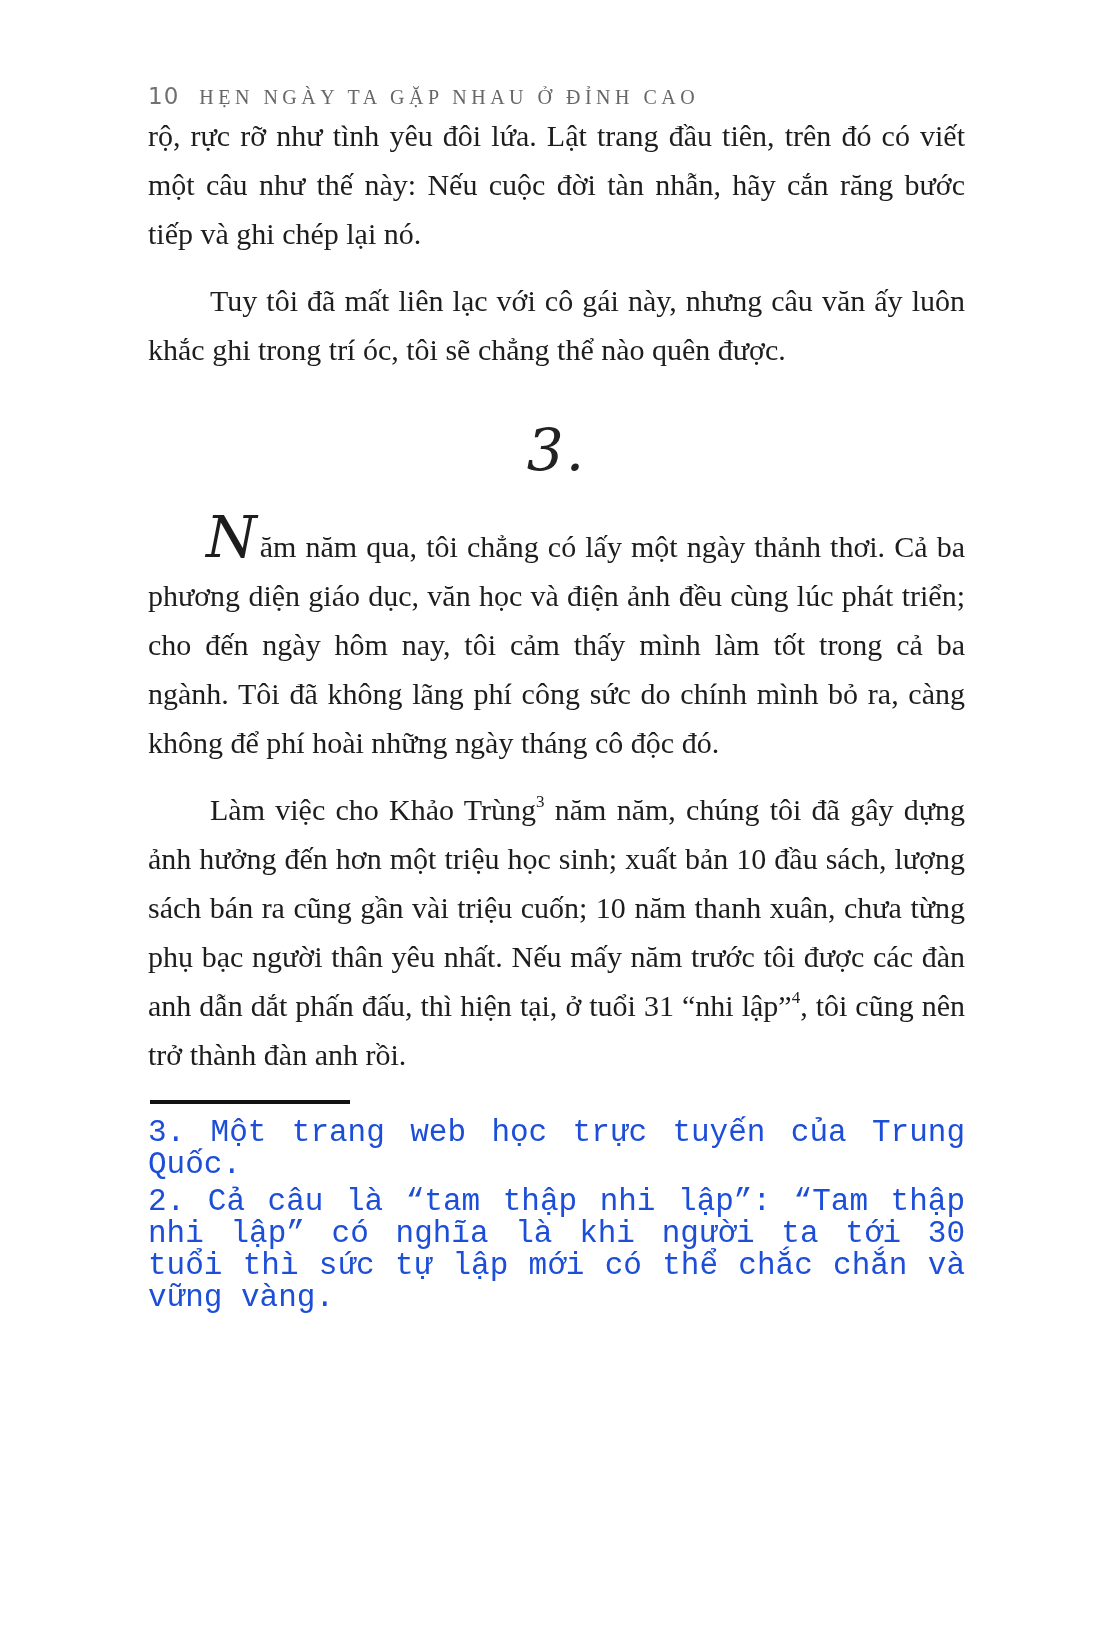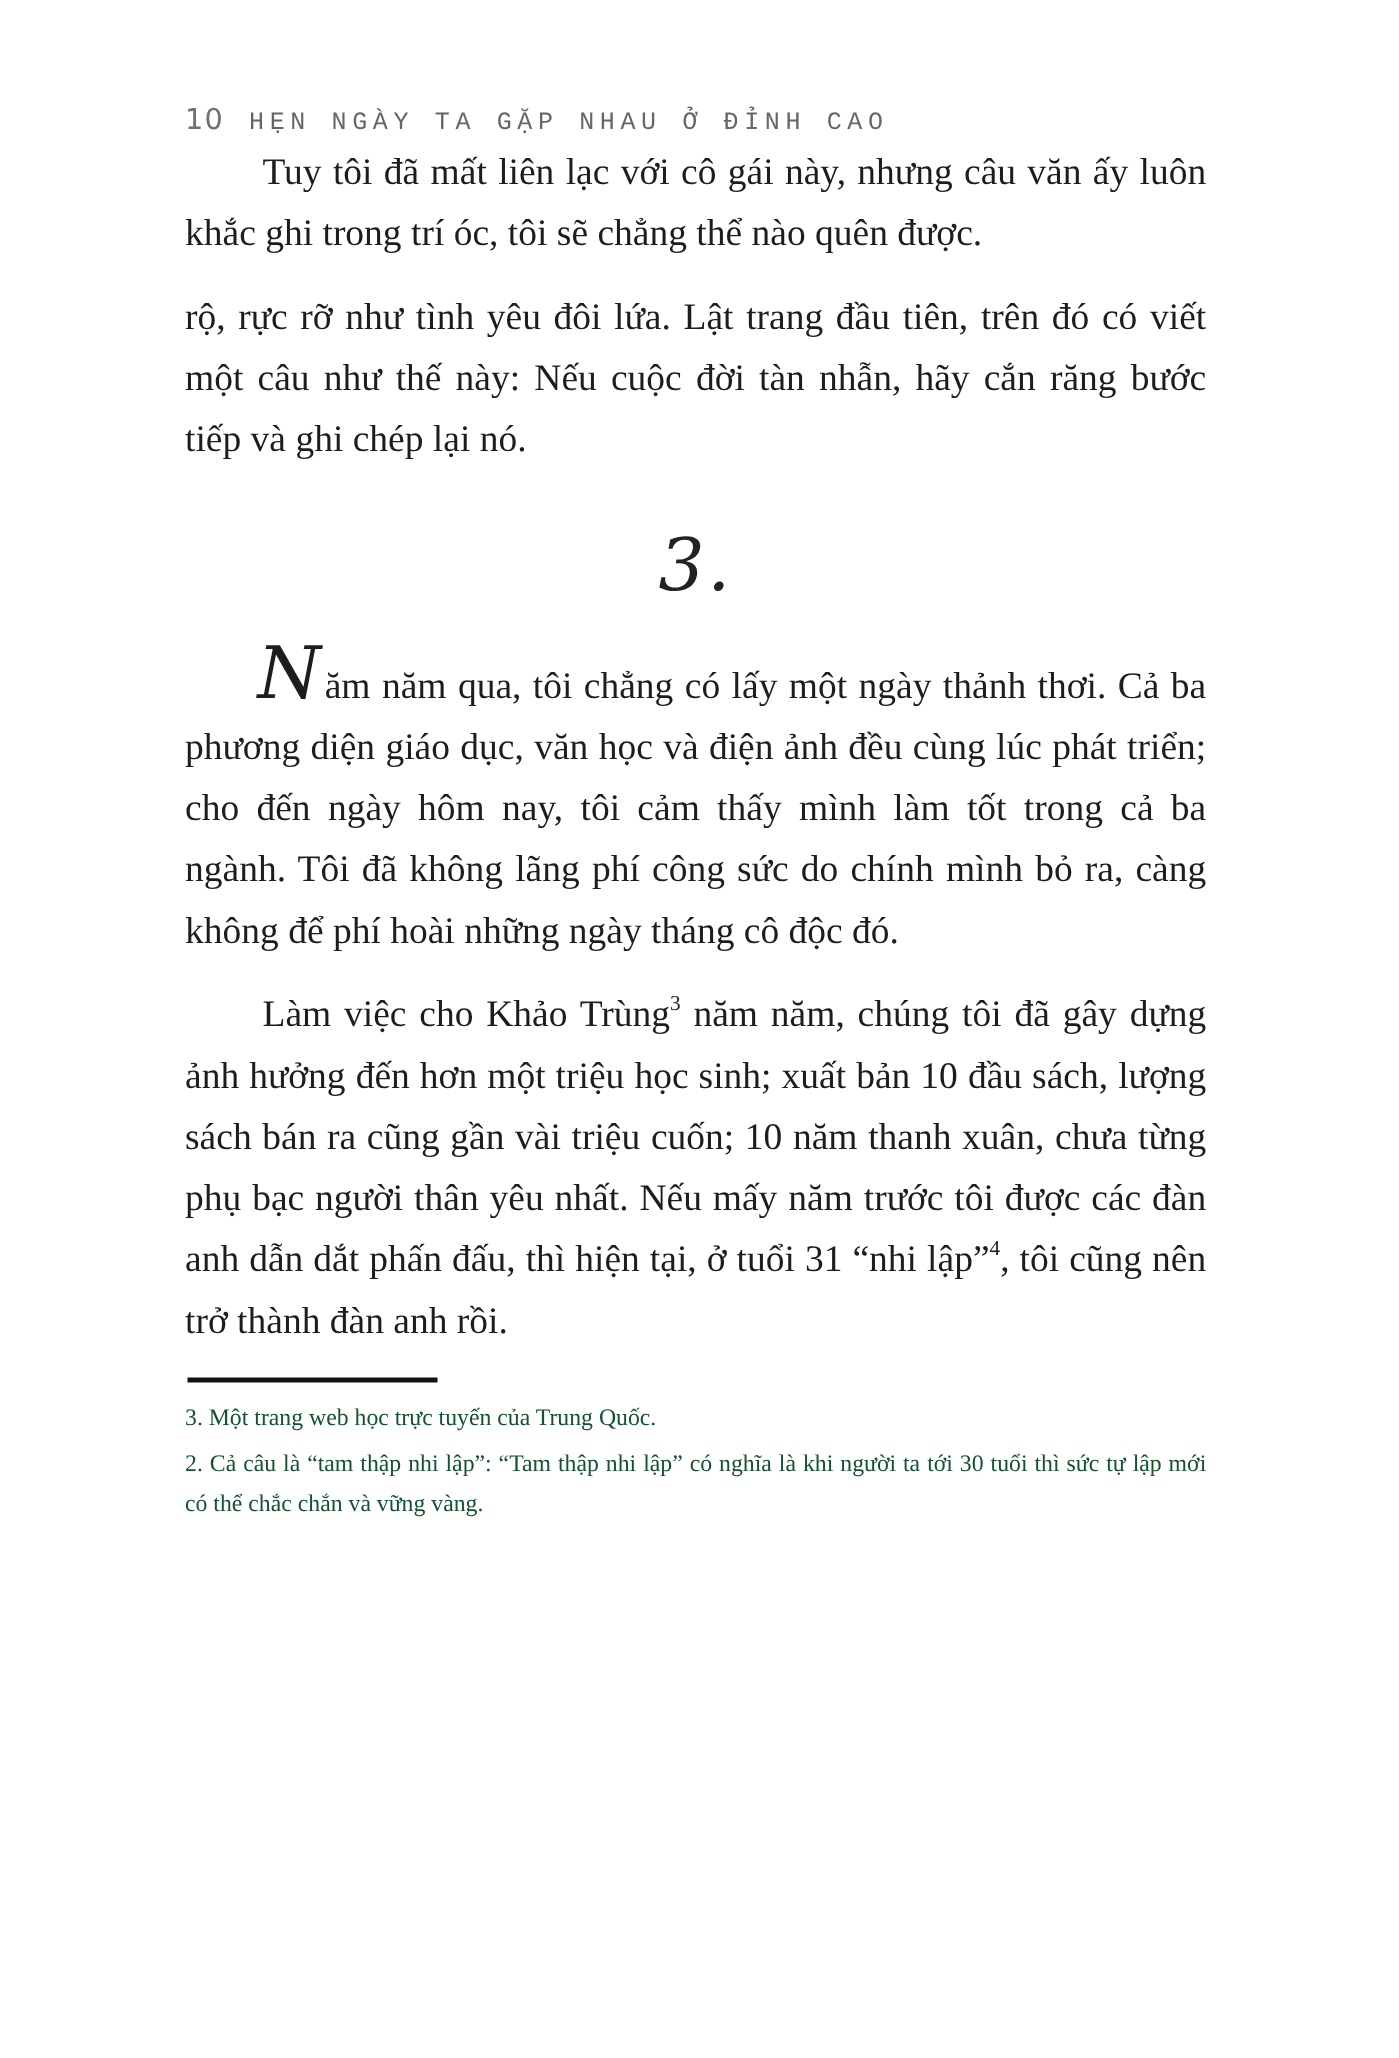--- a/index.html
+++ b/index.html
@@ -27,21 +27,21 @@
     white-space: nowrap;
   }
   .pagenum {
     font-family: "DejaVu Sans", "Liberation Sans", sans-serif;
     font-size: 23px;
     color: #6f7073;
     letter-spacing: 1px;
     margin-right: 20px;
   }
   .runtitle {
-    font-family: Liberation Mono, monospace;
+    font-family: Liberation Serif, serif;
     font-size: 20px;
     letter-spacing: 4.5px;
     color: #66666a;
   }
   
   .body-text p.para {
     font-size: 30px;
     line-height: 49px;
     text-align: justify;
     text-justify: inter-word;
@@ -81,43 +81,44 @@
   .footnotes {
     margin-top: 21px;
   }
   .fn-rule {
     width: 200px;
     height: 4px;
     background: #121212;
     margin: 0 0 13px 2px;
   }
   .footnotes p.fn {
-    font-size: 19px;
+    font-size: 31px;
     line-height: 32px;
     text-align: justify;
     text-justify: inter-word;
     margin: 0 0 5px 0;
-    color: #14532d;
+    color: #1d4ed8;
+    font-family: Liberation Mono, monospace;
   }
 </style>
 </head>
 <body>
 
 <div class="page">
 
   <header class="running-head">
     <span class="pagenum">10</span>
     <span class="runtitle">HẸN NGÀY TA GẶP NHAU Ở ĐỈNH CAO</span>
   </header>
 
   <main class="body-text">
 
+    <p class="para first">rộ, rực rỡ như tình yêu đôi lứa. Lật trang đầu tiên, trên đó có viết một câu như thế này: Nếu cuộc đời tàn nhẫn, hãy cắn răng bước tiếp và ghi chép lại nó.</p>
+
     <p class="para indent">Tuy tôi đã mất liên lạc với cô gái này, nhưng câu văn ấy luôn khắc ghi trong trí óc, tôi sẽ chẳng thể nào quên được.</p>
-
-    <p class="para first">rộ, rực rỡ như tình yêu đôi lứa. Lật trang đầu tiên, trên đó có viết một câu như thế này: Nếu cuộc đời tàn nhẫn, hãy cắn răng bước tiếp và ghi chép lại nó.</p>
 
     <div class="section-number">3.</div>
 
     <p class="para"><span class="script-initial">N</span><span>ăm năm qua, tôi chẳng có lấy một ngày thảnh thơi. Cả ba phương diện giáo dục, văn học và điện ảnh đều cùng lúc phát triển; cho đến ngày hôm nay, tôi cảm thấy mình làm tốt trong cả ba ngành. Tôi đã không lãng phí công sức do chính mình bỏ ra, càng không để phí hoài những ngày tháng cô độc đó.</span></p>
 
     <p class="para indent"><span>Làm việc cho Khảo Trùng</span><sup class="fn-ref">3</sup><span> năm năm, chúng tôi đã gây dựng ảnh hưởng đến hơn một triệu học sinh; xuất bản 10 đầu sách, lượng sách bán ra cũng gần vài triệu cuốn; 10 năm thanh xuân, chưa từng phụ bạc người thân yêu nhất. Nếu mấy năm trước tôi được các đàn anh dẫn dắt phấn đấu, thì hiện tại, ở tuổi 31 “nhi lập”</span><sup class="fn-ref">4</sup><span>, tôi cũng nên trở thành đàn anh rồi.</span></p>
 
 
   </main>
 

